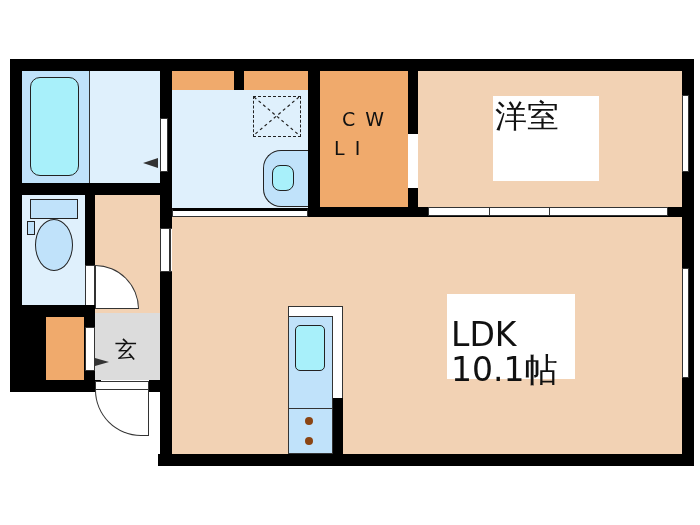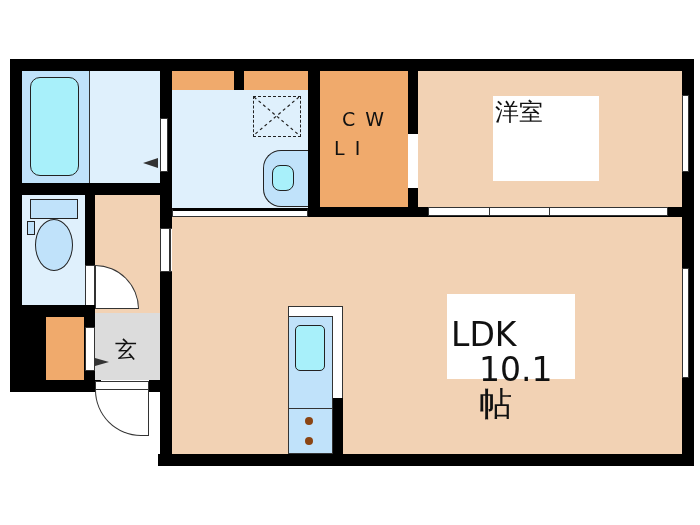--- a/index.html
+++ b/index.html
@@ -46,21 +46,21 @@
 
 <div class="abs closet" style="left:320px;top:71px;width:88px;height:136px;"></div>
 <div class="abs" style="left:334px;top:108px;width:60px;font-size:19px;letter-spacing:2px;color:#111;text-align:center;">C W</div>
 <div class="abs" style="left:334px;top:137px;width:60px;font-size:19px;letter-spacing:2px;color:#111;text-align:left;">L I</div>
 <div class="abs wall" style="left:408px;top:59px;width:10px;height:75px;"></div>
 <div class="abs wall" style="left:408px;top:188px;width:10px;height:29px;"></div>
 <div class="abs wall" style="left:308px;top:207px;width:112px;height:10px;"></div>
 
 <div class="abs floor" style="left:418px;top:71px;width:264px;height:136px;"></div>
 <div class="abs label" style="left:493px;top:96px;width:106px;height:85px;padding:4px 2px;">
-  <div style="font-size:24px;">洋室</div>
+  <div style="font-size:32px;">洋室</div>
 </div>
 <div class="abs" style="left:682px;top:95px;width:7px;height:77px;background:#fff;border:1px solid #333;"></div>
 <div class="abs wall" style="left:408px;top:207px;width:286px;height:10px;"></div>
 <div class="abs" style="left:428px;top:207px;width:240px;height:9px;background:#fff;border:1px solid #333;">
   <div class="abs" style="left:60px;top:0;width:1px;height:7px;background:#333;"></div>
   <div class="abs" style="left:120px;top:0;width:1px;height:7px;background:#333;"></div>
 </div>
 
 <div class="abs wet" style="left:22px;top:195px;width:63px;height:110px;"></div>
 <div class="abs" style="left:30px;top:199px;width:48px;height:20px;background:#c0e2fa;border:1.5px solid #222;"></div>
@@ -84,21 +84,21 @@
 <div class="abs" style="left:115px;top:335px;font-size:22px;color:#111;">玄</div>
 <div class="abs" style="left:95px;top:358px;width:0;height:0;border-top:4px solid transparent;border-bottom:4px solid transparent;border-right:14px solid #333;transform:scaleX(-1);"></div>
 <div class="abs wall" style="left:95px;top:380px;width:6px;height:12px;"></div>
 <div class="abs" style="left:95px;top:381px;width:54px;height:9px;background:#fff;border:1px solid #333;"></div>
 <div class="abs wall" style="left:149px;top:380px;width:23px;height:12px;"></div>
 <div class="abs" style="left:95px;top:390px;width:54px;height:46px;background:#fff;border:1px solid #333;border-top:none;border-radius:0 0 0 54px;"></div>
 
 <div class="abs floor" style="left:172px;top:217px;width:510px;height:237px;"></div>
 <div class="abs label" style="left:447px;top:294px;width:128px;height:85px;padding:4px 4px;">
   <div style="font-size:33px;margin-top:20px;">LDK</div>
-  <div style="font-size:33px;margin-left:28px;">10.1帖</div>
+  <div style="font-size:33px;">10.1帖</div>
 </div>
 <div class="abs" style="left:682px;top:268px;width:7px;height:110px;background:#fff;border:1px solid #333;"></div>
 
 <div class="abs" style="left:288px;top:306px;width:55px;height:148px;background:#fff;border:1px solid #333;"></div>
 <div class="abs" style="left:288px;top:316px;width:45px;height:138px;background:#c0e2fa;border:1px solid #333;"></div>
 <div class="abs" style="left:295px;top:325px;width:30px;height:46px;background:#a8f0fa;border:1.5px solid #222;border-radius:5px;"></div>
 <div class="abs" style="left:288px;top:408px;width:45px;height:46px;background:#c0e2fa;border:1px solid #333;"></div>
 <div class="abs" style="left:305px;top:417px;width:8px;height:8px;background:#8b4513;border-radius:50%;"></div>
 <div class="abs" style="left:305px;top:437px;width:8px;height:8px;background:#8b4513;border-radius:50%;"></div>
 <div class="abs wall" style="left:333px;top:398px;width:10px;height:56px;"></div>

